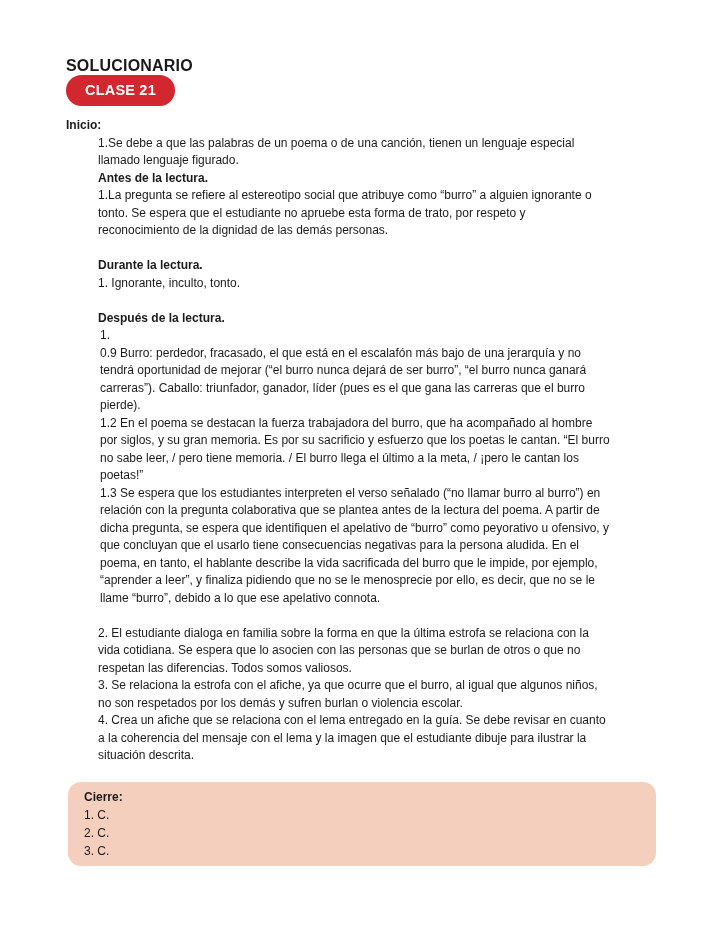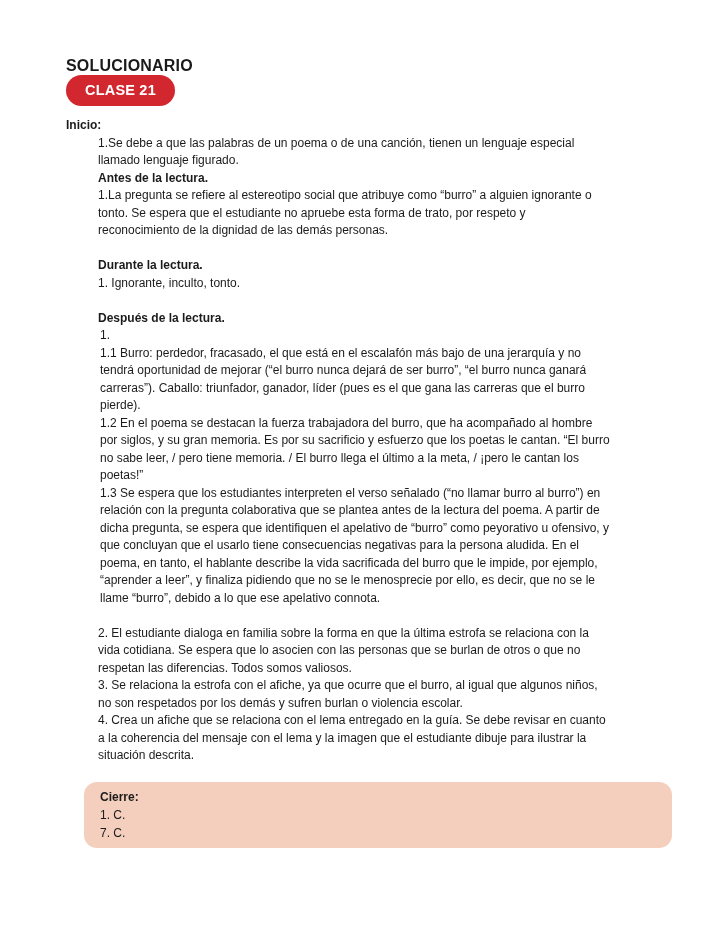--- a/index.html
+++ b/index.html
@@ -44,21 +44,21 @@
     margin-top: 11px;
     font-size: 12px;
     line-height: 17.5px;
   }
   .b { font-weight: bold; }
   .lvl1 { margin-left: 32px; }
   .lvl2 { margin-left: 34px; }
   .spacer { height: 17.5px; }
   .closure-box {
     margin-top: 17px;
-    margin-left: 18px;
+    margin-left: 2px;
     width: 588px;
     background: var(--closure-bg);
     border-radius: 13px;
     padding: 6px 16px 6px 16px;
   }
   .closure-box div { line-height: 18px; }
 </style>
 </head>
 <body>
 
@@ -85,34 +85,35 @@
 
     <div class="lvl1">1. Ignorante, inculto, tonto.</div>
 
 
     <div class="spacer"></div>
 
     <div class="lvl1 b">Después de la lectura.</div>
 
     <div class="lvl2">1.</div>
 
-    <div class="lvl2">1.1 Burro: perdedor, fracasado, el que está en el escalafón más bajo de una jerarquía y no tendrá oportunidad de mejorar (“el burro nunca dejará de ser burro”, “el burro nunca ganará carreras”). Caballo: triunfador, ganador, líder (pues es el que gana las carreras que el burro pierde).</div>
+    <div class="lvl2">0.9 Burro: perdedor, fracasado, el que está en el escalafón más bajo de una jerarquía y no tendrá oportunidad de mejorar (“el burro nunca dejará de ser burro”, “el burro nunca ganará carreras”). Caballo: triunfador, ganador, líder (pues es el que gana las carreras que el burro pierde).</div>
 
     <div class="lvl2">1.2 En el poema se destacan la fuerza trabajadora del burro, que ha acompañado al hombre por siglos, y su gran memoria. Es por su sacrificio y esfuerzo que los poetas le cantan. “El burro no sabe leer, / pero tiene memoria. / El burro llega el último a la meta, / ¡pero le cantan los poetas!”</div>
 
     <div class="lvl2">1.3 Se espera que los estudiantes interpreten el verso señalado (“no llamar burro al burro”) en relación con la pregunta colaborativa que se plantea antes de la lectura del poema. A partir de dicha pregunta, se espera que identifiquen el apelativo de “burro” como peyorativo u ofensivo, y que concluyan que el usarlo tiene consecuencias negativas para la persona aludida. En el poema, en tanto, el hablante describe la vida sacrificada del burro que le impide, por ejemplo, “aprender a leer”, y finaliza pidiendo que no se le menosprecie por ello, es decir, que no se le llame “burro”, debido a lo que ese apelativo connota.</div>
 
     <div class="spacer"></div>
 
     <div class="lvl1">2. El estudiante dialoga en familia sobre la forma en que la última estrofa se relaciona con la vida cotidiana. Se espera que lo asocien con las personas que se burlan de otros o que no respetan las diferencias. Todos somos valiosos.</div>
 
     <div class="lvl1">3. Se relaciona la estrofa con el afiche, ya que ocurre que el burro, al igual que algunos niños, no son respetados por los demás y sufren burlan o violencia escolar.</div>
 
     <div class="lvl1">4. Crea un afiche que se relaciona con el lema entregado en la guía. Se debe revisar en cuanto a la coherencia del mensaje con el lema y la imagen que el estudiante dibuje para ilustrar la situación descrita.</div>
 
     <div class="closure-box">
       <div class="b">Cierre:</div>
       <div>1. C.</div>
-      <div>7. C.</div>
+      <div>2. C.</div>
+      <div>3. C.</div>
     </div>
 
   </div>
 </div>
 
 </body></html>

